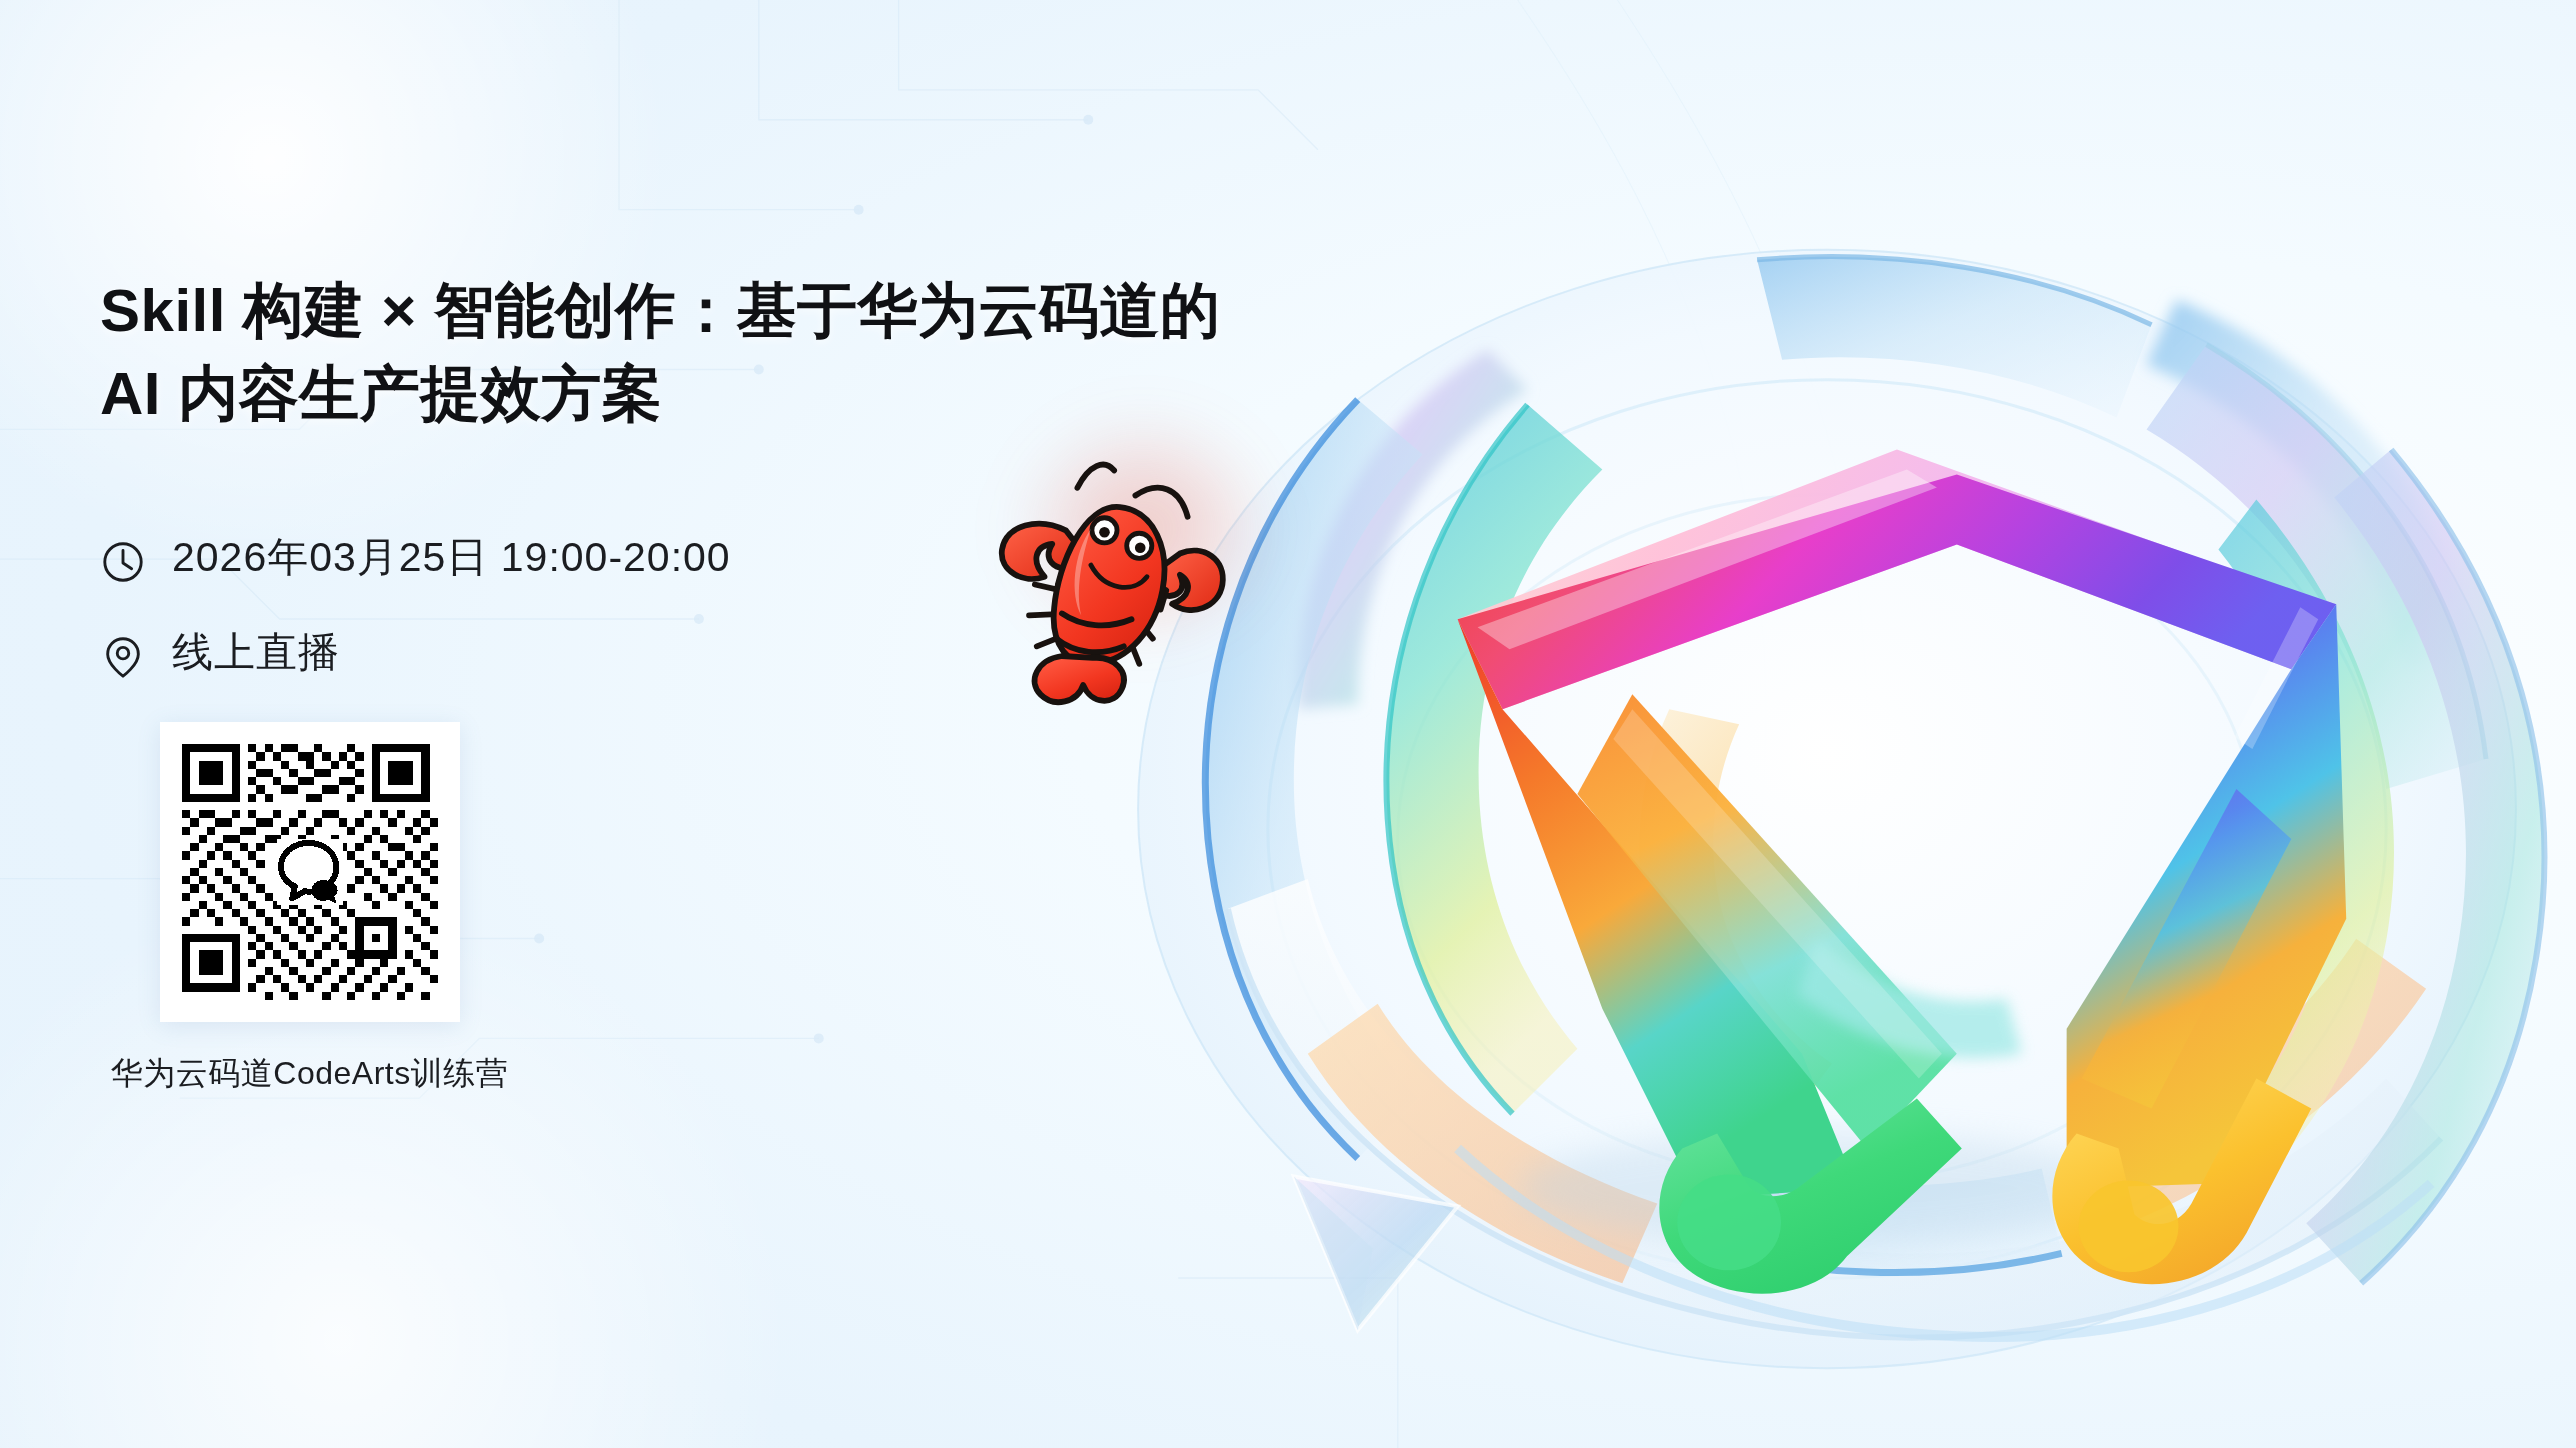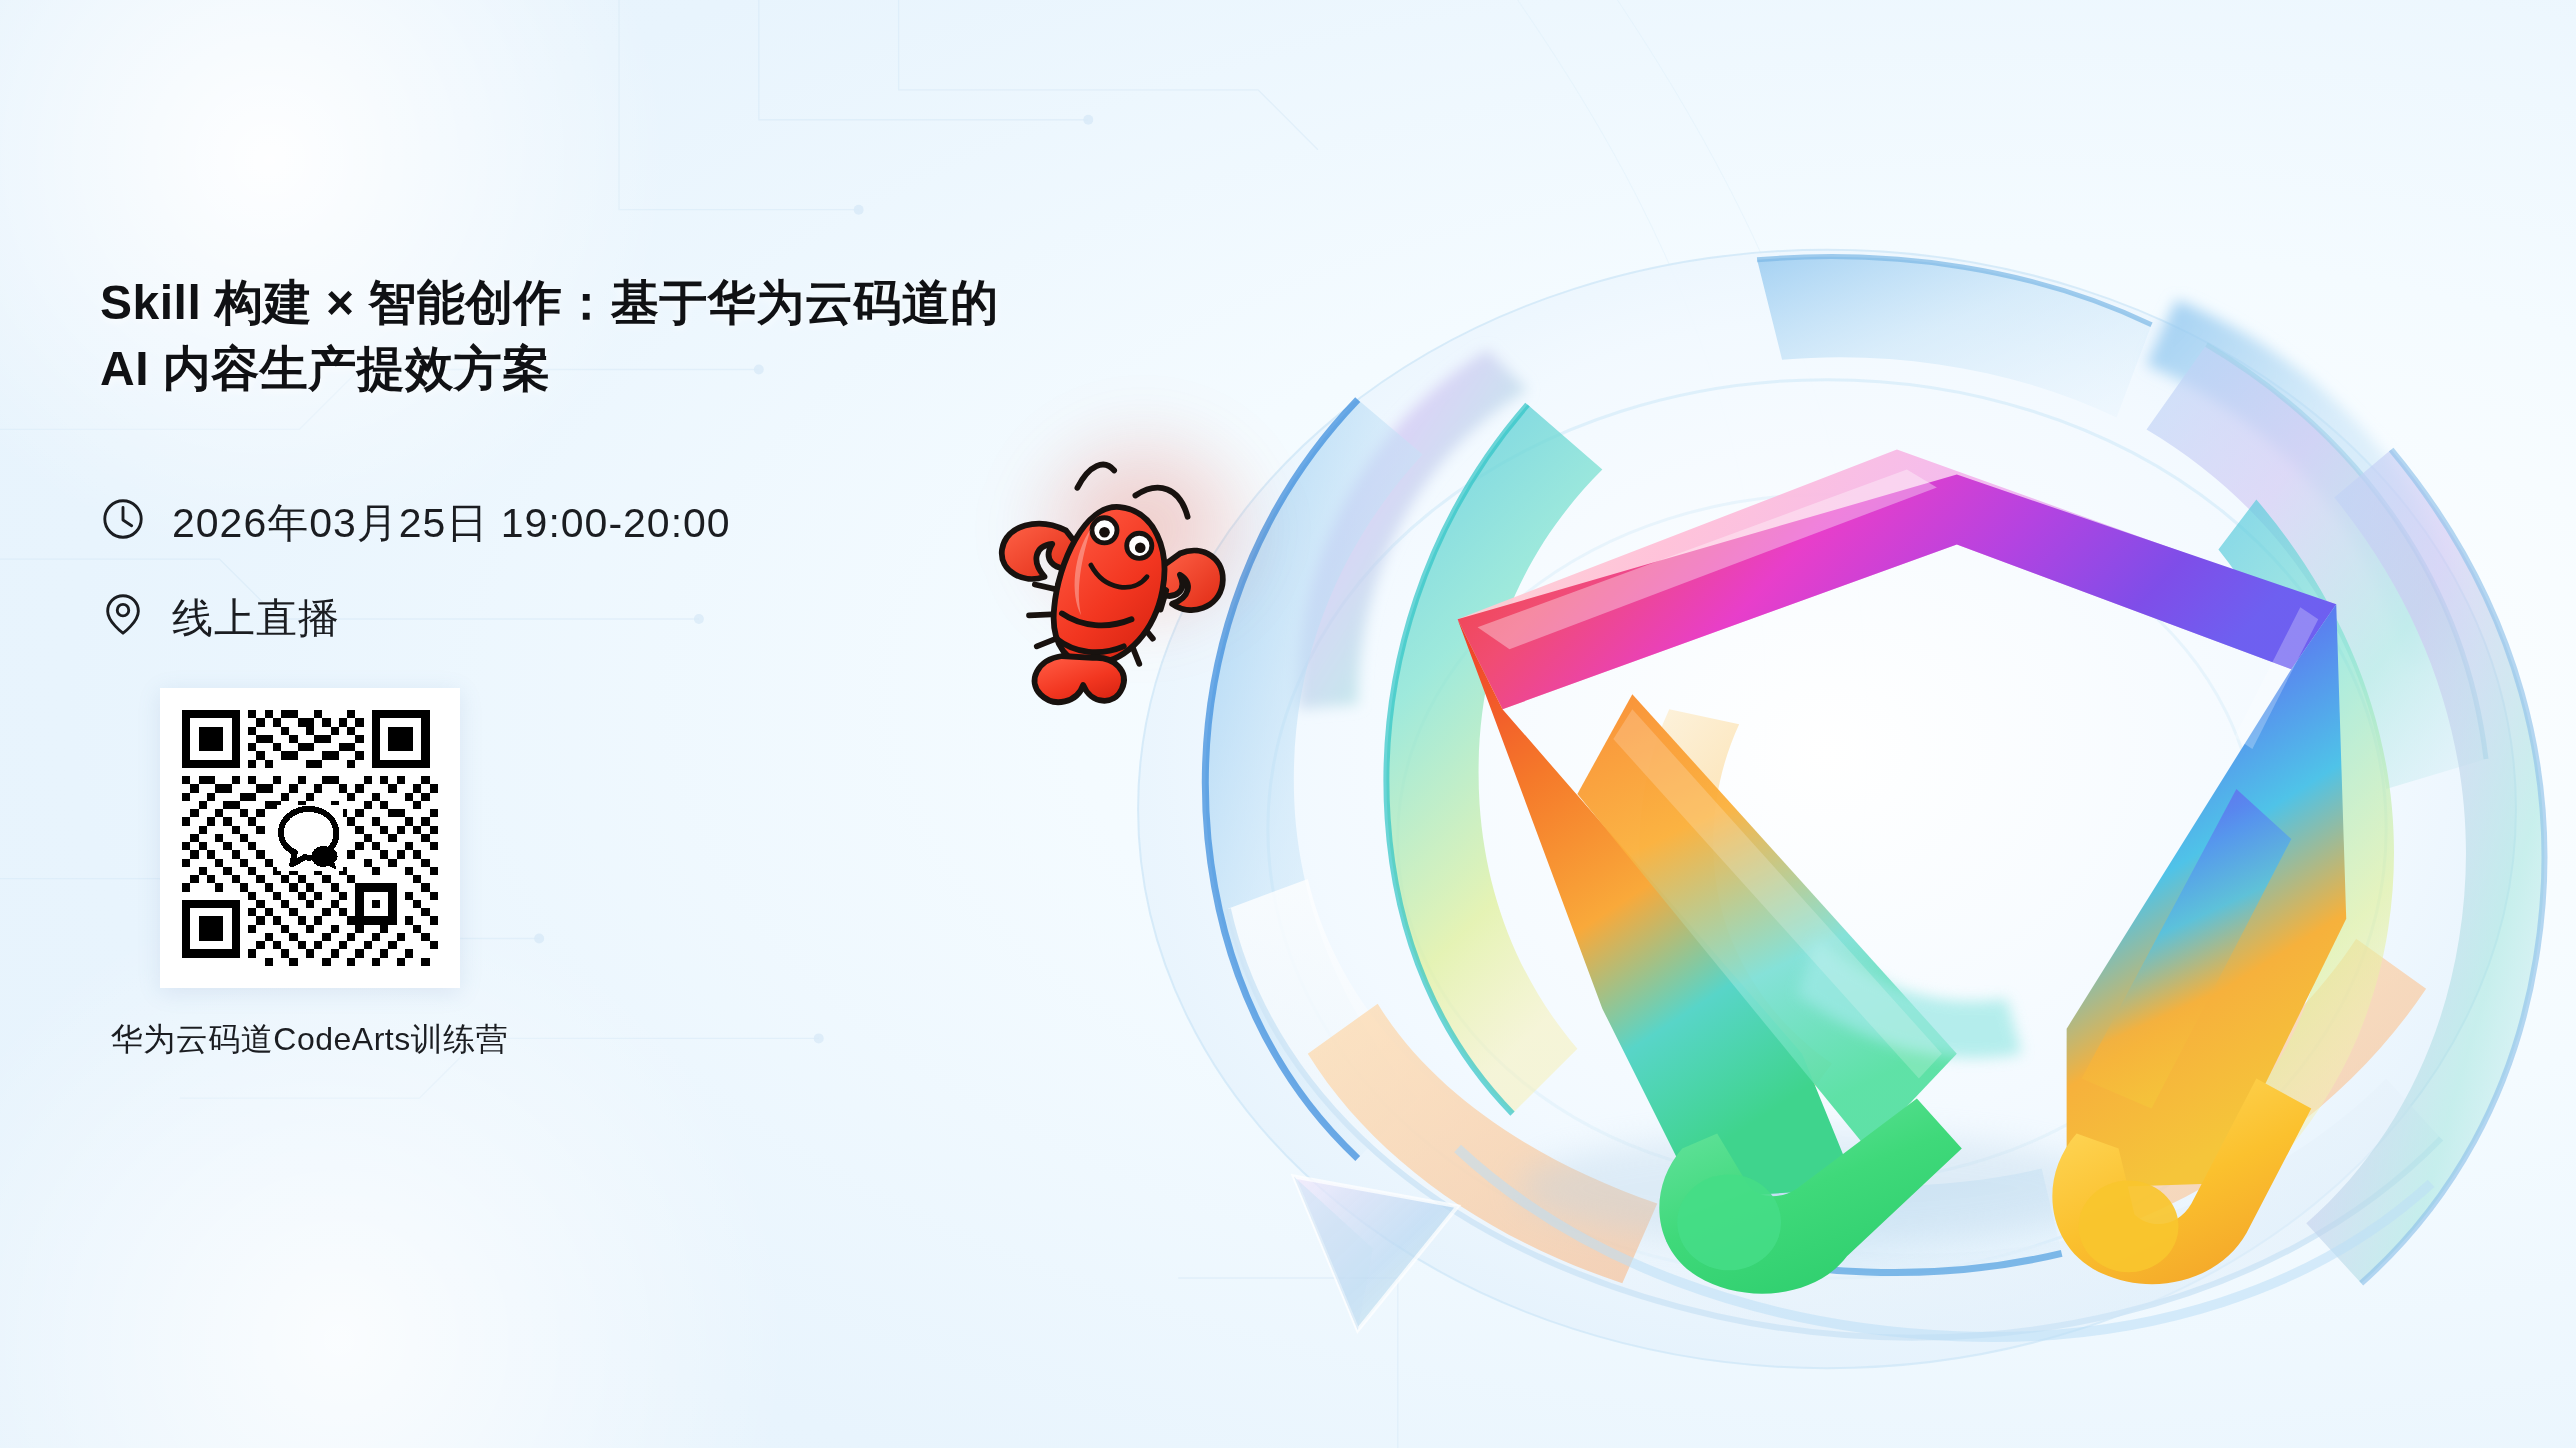--- a/index.html
+++ b/index.html
@@ -57,37 +57,37 @@
   
   .content {
     position: absolute;
     left: 100px;
     top: 270px;
     width: 1348px;
     z-index: 6;
   }
 
   .headline {
-    font-size: 48px;
+    font-size: 60px;
     line-height: 1.38;
     font-weight: 700;
     color: #101114;
     letter-spacing: 0.5px;
     text-shadow: 0 2px 10px rgba(255,255,255,.75);
     margin: 0;
     white-space: nowrap;
   }
   .headline .line { display: block; }
 
   .meta {
     margin-top: 94px;
   }
   .meta-row {
     display: flex;
-    align-items: flex-start;
+    align-items: flex-end;
     gap: 26px;
     margin-bottom: 40px;
     color: #1b1d21;
     font-size: 41px;
     letter-spacing: 1px;
     font-weight: 400;
   }
   .meta-row .ico {
     width: 46px; height: 46px;
     flex: 0 0 46px;

